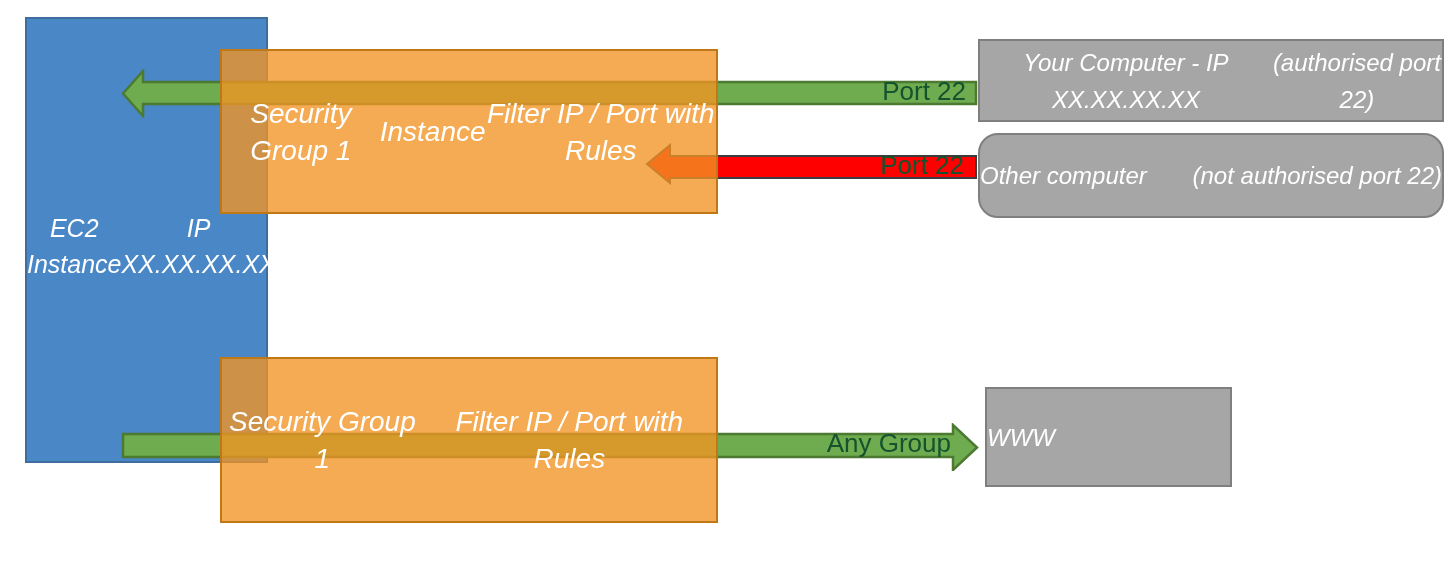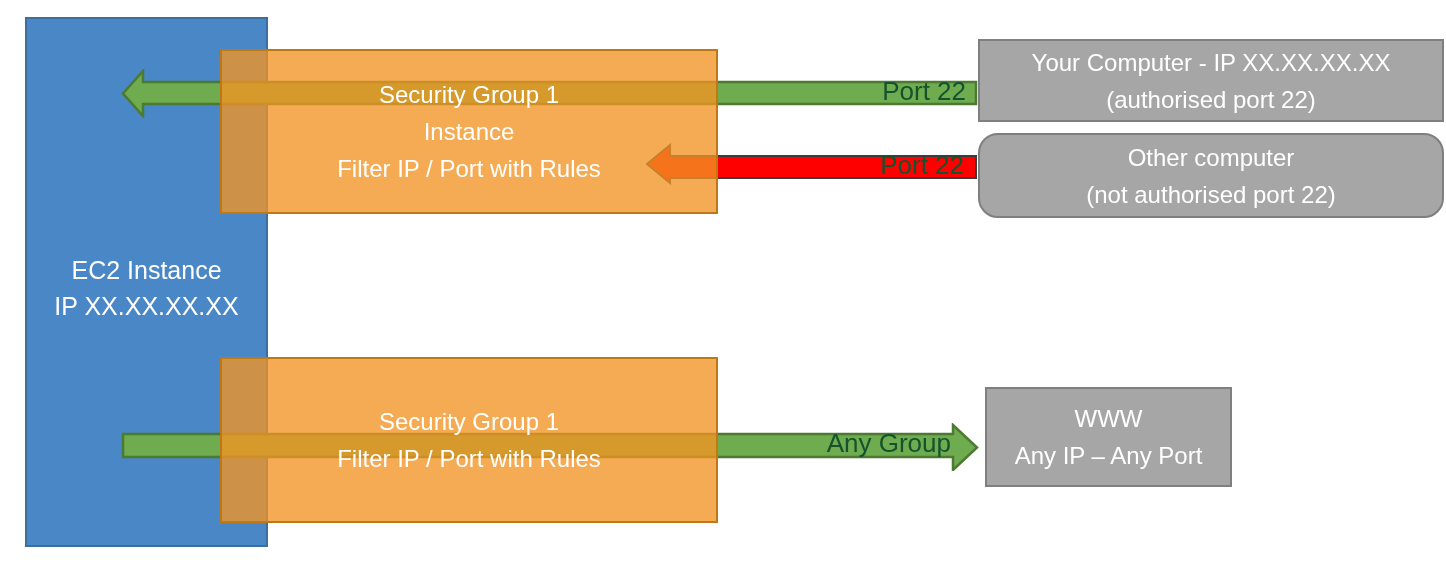--- a/index.html
+++ b/index.html
@@ -3,36 +3,36 @@
 <meta charset="utf-8">
 <style>
   html,body{margin:0;padding:0;background:#ffffff;}
   #canvas{
     position:relative;width:1446px;height:578px;overflow:hidden;
     background:#ffffff;
     font-family:"Liberation Sans", sans-serif;
     color:#ffffff;
   }
   .abs{position:absolute;}
-  .center-col{display:flex;flex-direction:column;align-items:center;justify-content:center;text-align:center;}
+  .center-col{display:flex;align-items:center;justify-content:space-between;text-align:center;font-style:italic;}
 
   
   .ec2-box{
-    left:25px;top:17px;width:243px;height:530px;z-index:1;
+    left:25px;top:17px;width:243px;height:446px;z-index:1;
     background:var(--blue);border:2px solid var(--blue-border);
     box-sizing:border-box;font-size:25px;line-height:36px;
     padding-top:12px;
   }
 
   
   .sg-box{
     width:498px;height:165px;z-index:3;box-sizing:border-box;
     background:var(--orange-translucent);
     border:2px solid var(--orange-border);
-    font-size:24px;line-height:37px;
+    font-size:28px;line-height:37px;
   }
   .sg-inbound{left:220px;top:49px;}
   .sg-outbound{left:220px;top:357px;height:166px;}
 
   
   .gray-box{
     z-index:2;box-sizing:border-box;
     background:var(--gray);border:2px solid var(--gray-border);
     font-size:24px;line-height:37px;
   }
@@ -92,20 +92,19 @@
     <div>(authorised port 22)</div>
   </div>
 
   <div class="abs gray-box other-computer center-col">
     <div>Other computer</div>
     <div>(not authorised port 22)</div>
   </div>
 
   <div class="abs gray-box www-box center-col">
     <div>WWW</div>
-    <div>Any IP – Any Port</div>
   </div>
 
   <div class="abs flow-label lbl-inbound-allowed">Port 22</div>
   <div class="abs flow-label lbl-inbound-blocked">Port 22</div>
   <div class="abs flow-label lbl-outbound">Any Group</div>
 
 </div>
 
 </body></html>

